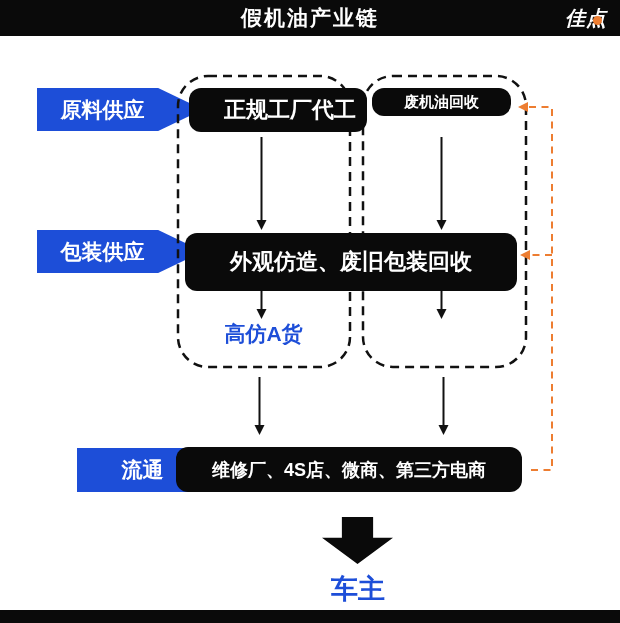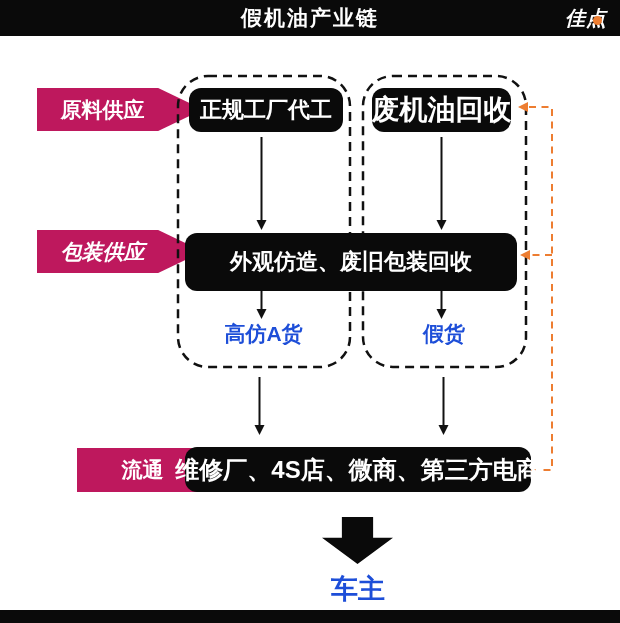--- a/index.html
+++ b/index.html
@@ -28,42 +28,42 @@
     color:#ffffff;font-size:20px;font-weight:bold;line-height:25px;
     position:relative;font-style:italic;
   }
   .logo-dot{
     position:absolute;left:56%;top:56%;width:9px;height:9px;margin:-4.5px 0 0 -4.5px;
     background:#ED7D31;border-radius:50%;
   }
   
   .stage{
     position:absolute;left:37px;width:131px;
-    background:#be185d;
+    background:#1d4ed8;
     clip-path:polygon(0 0,73% 0,100% 50%,73% 100%,0 100%);
     color:#ffffff;font-size:21px;font-weight:bold;
     display:flex;align-items:center;justify-content:center;
     padding-right:35px;box-sizing:content-box;
   }
   .stage-raw{top:88px;height:43px;}
-  .stage-pack{top:230px;height:43px;font-style:italic;}
+  .stage-pack{top:230px;height:43px;}
   .stage-dist{top:448px;height:44px;margin-left:40px;}
   
   .lines{position:absolute;left:0;top:0;}
   
   .node{
     position:absolute;background:#0a0a0a;color:#ffffff;
     font-weight:bold;border-radius:12px;
     display:flex;align-items:center;justify-content:center;
     white-space:nowrap;
   }
-  .node-oem{left:189px;top:88px;width:154px;height:44px;font-size:22px;}
-  .node-waste{left:372px;top:88px;width:139px;height:44px;font-size:28px;}
+  .node-oem{left:189px;top:88px;width:154px;height:44px;font-size:22px;padding-left:24px;}
+  .node-waste{left:372px;top:88px;width:139px;height:28px;font-size:15px;}
   .node-pack{left:185px;top:233px;width:332px;height:58px;font-size:22px;}
-  .node-channels{left:185px;top:447px;width:346px;height:45px;font-size:24px;}
+  .node-channels{left:176px;top:447px;width:346px;height:45px;font-size:18px;}
   
   .plain{
     position:absolute;color:#1d4ed8;font-weight:bold;text-align:center;
     white-space:nowrap;
   }
   .lbl-high{left:177px;top:320px;width:173px;font-size:21px;}
   .lbl-fake{left:362px;top:320px;width:164px;font-size:21px;}
   .lbl-owner{left:185px;top:571px;width:346px;font-size:27px;}
   
   .big-arrow{
@@ -142,20 +142,19 @@
     <polygon points="518,107 528,102 528,112" fill="#ED7D31"></polygon>
     <polygon points="520,255 530,250 530,260" fill="#ED7D31"></polygon>
   </svg>
 
   <div class="node node-oem">正规工厂代工</div>
   <div class="node node-waste">废机油回收</div>
   <div class="node node-pack">外观仿造、废旧包装回收</div>
   <div class="node node-channels">维修厂、4S店、微商、第三方电商</div>
 
   <div class="plain lbl-high">高仿A货</div>
-  <div class="plain lbl-fake">假货</div>
   <div class="plain lbl-owner">车主</div>
 
   <div class="big-arrow"></div>
 
   <div class="footerbar"></div>
 
 </div>
 
 </body></html>

